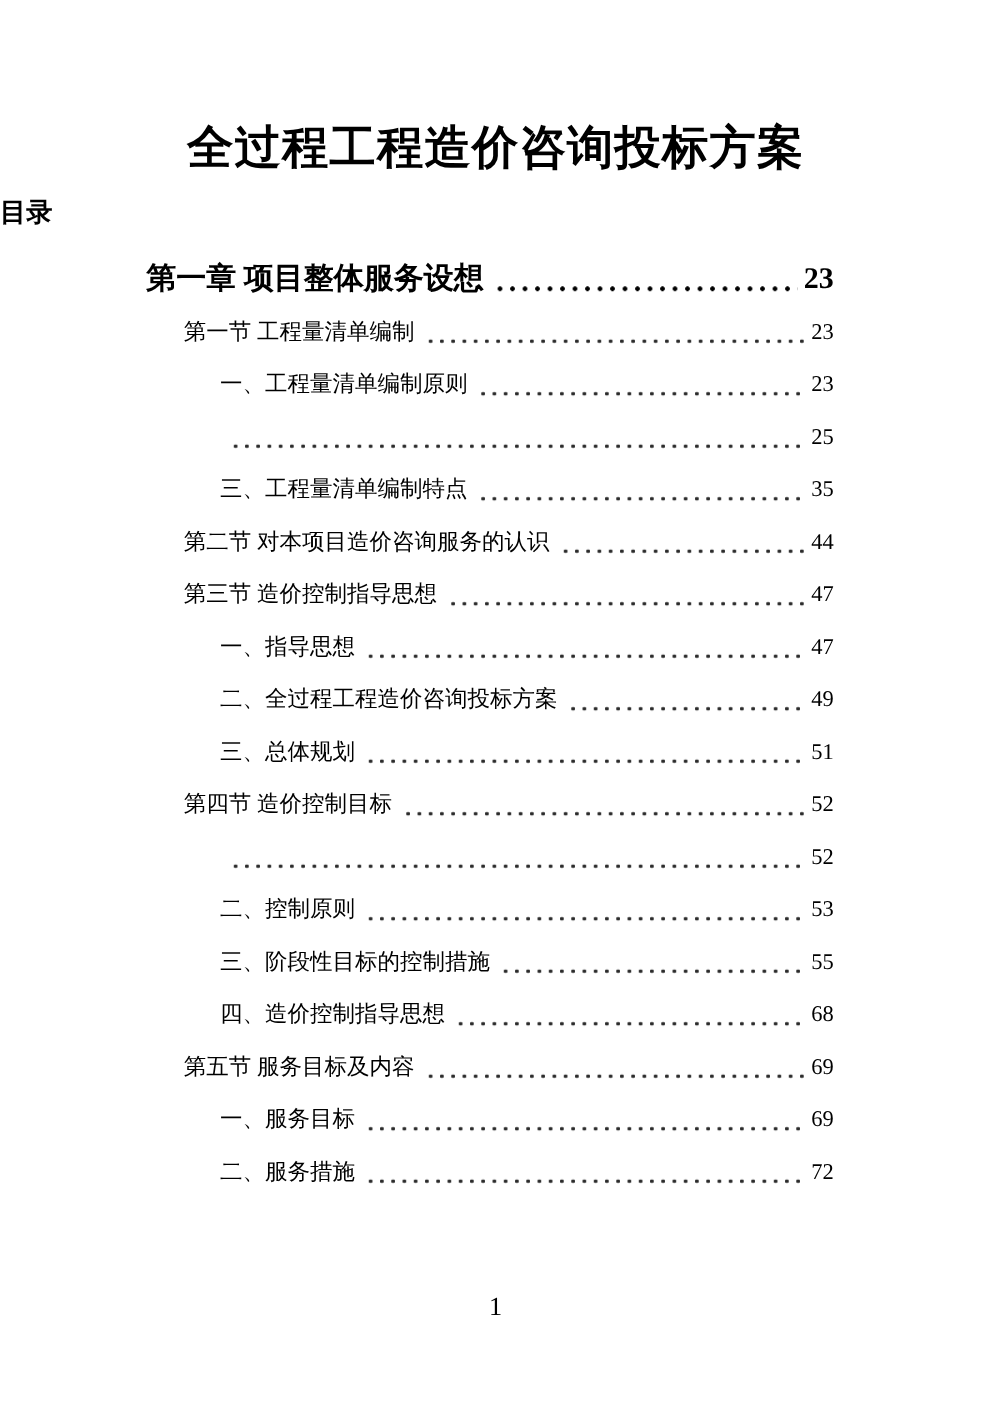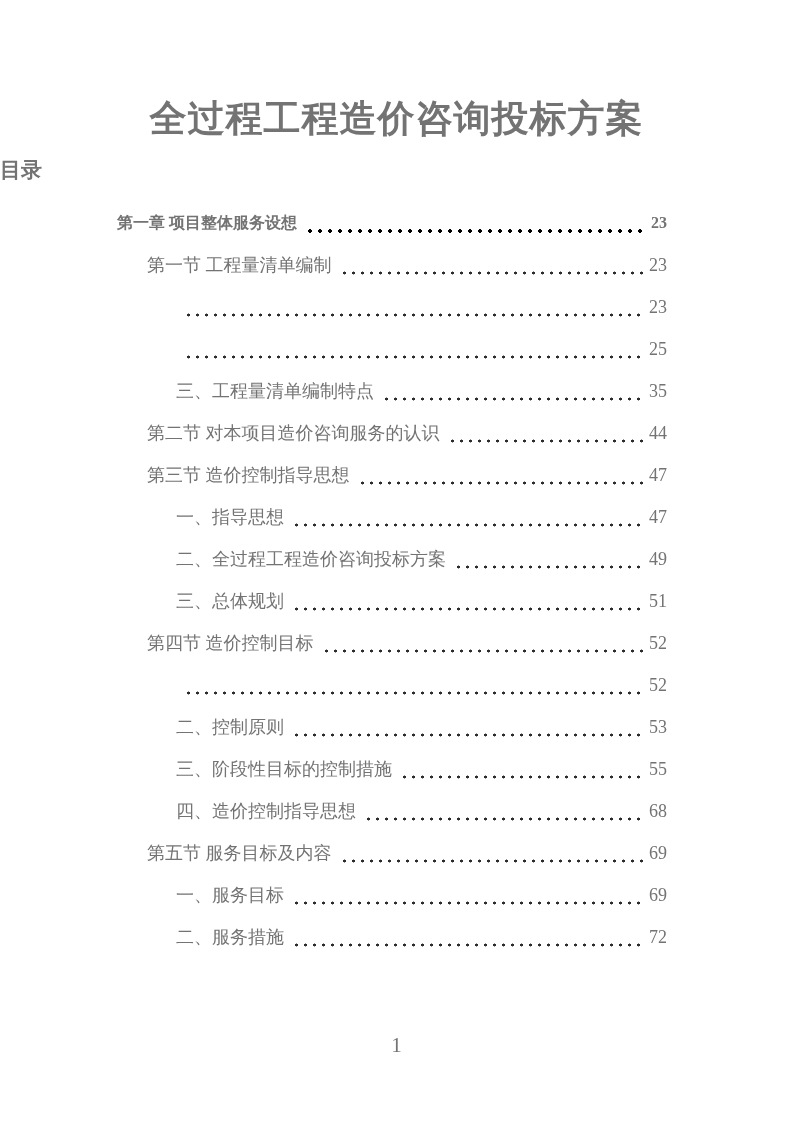--- a/index.html
+++ b/index.html
@@ -6,21 +6,21 @@
     margin: 0;
     padding: 0;
     background: #ffffff;
   }
   .doc-page {
     position: relative;
     width: 793px;
     height: 1122px;
     margin: 0 auto;
     background: #ffffff;
-    color: #737373;
+    color: #000000;
     font-family: "Liberation Serif", "DejaVu Serif", serif;
     overflow: hidden;
   }
   .doc-title {
     margin: 0;
     padding-top: 96px;
     text-align: center;
     font-size: 37px;
     line-height: 1.25;
     font-weight: bold;
@@ -40,21 +40,21 @@
     display: flex;
     height: 42px;
     line-height: 42px;
     padding-right: 126px;
     font-size: 18px;
     white-space: nowrap;
   }
   .toc-row.chapter {
     padding-left: 117px;
     font-weight: bold;
-    font-size: 16px;
+    font-size: 24px;
   }
   .toc-row.section {
     padding-left: 147px;
   }
   .toc-row.item {
     padding-left: 176px;
   }
   .toc-label {
     white-space: nowrap;
   }
@@ -98,20 +98,21 @@
     <span class="toc-label">第一章 项目整体服务设想</span>
     <span class="toc-leader"></span>
     <span class="toc-page-num">23</span>
   </div>
       <div class="toc-row section">
     <span class="toc-label">第一节 工程量清单编制</span>
     <span class="toc-leader"></span>
     <span class="toc-page-num">23</span>
   </div>
       <div class="toc-row item">
+    <span class="toc-label">一、工程量清单编制原则</span>
     <span class="toc-leader"></span>
     <span class="toc-page-num">23</span>
   </div>
       <div class="toc-row item">
     <span class="toc-leader"></span>
     <span class="toc-page-num">25</span>
   </div>
       <div class="toc-row item">
     <span class="toc-label">三、工程量清单编制特点</span>
     <span class="toc-leader"></span>

